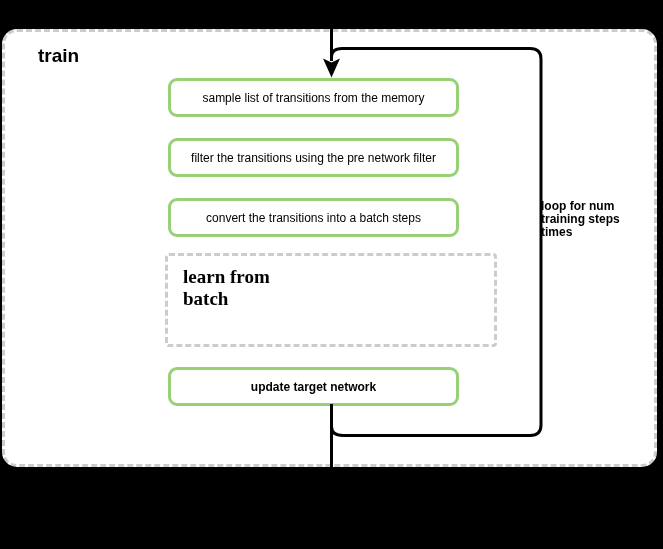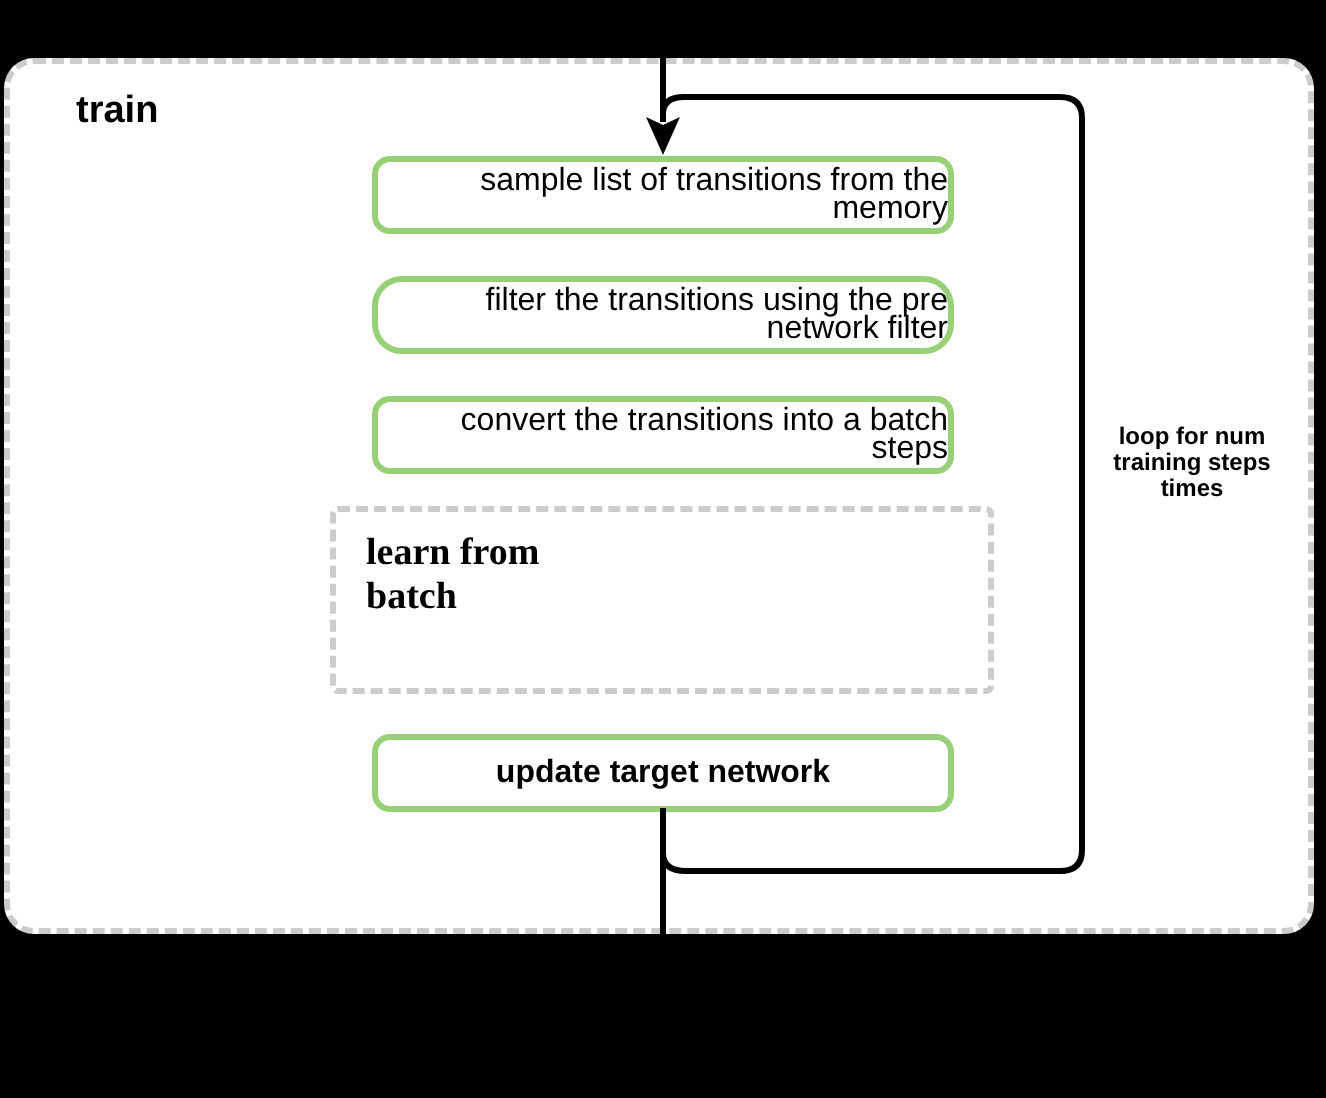--- a/index.html
+++ b/index.html
@@ -34,34 +34,34 @@
   .title {
     position: absolute;
     left: 38px; top: 46px;
     font-size: 19px;
     font-weight: bold;
     line-height: 20px;
   }
 
   .node {
     position: absolute;
-    left: 186px;
+    left: 168px;
     width: 291px; height: 39px;
     background: var(--node-fill);
     border: 3px solid var(--node-border);
     border-radius: 9px;
     display: flex;
     align-items: center;
     justify-content: center;
-    font-size: 16px;
+    font-size: 12px;
     text-align: right;
     line-height: 14px;
   }
   .node-1 { top: 78px; }
-  .node-2 { top: 138px; border-radius: 15px; }
+  .node-2 { top: 138px; }
   .node-3 { top: 198px; }
   .node-4 { top: 367px; font-weight: bold; }
 
   .subprocess {
     position: absolute;
     left: 165px; top: 253px;
     width: 332px; height: 94px;
     background: var(--container-fill);
     border: 3px dashed var(--dashed-border);
     border-radius: 4px;
@@ -71,27 +71,25 @@
     left: 15px; top: 10px;
     width: 135px;
     font-size: 19px;
     font-weight: bold;
     line-height: 22px;
     font-family: Liberation Serif, serif;
   }
 
   .loop-label {
     position: absolute;
-    left: 541px; top: 212px;
+    left: 541px; top: 200px;
     width: 90px;
     font-size: 12px;
     font-weight: bold;
     line-height: 13px;
-    text-align: center;
-    margin-left: 10px;
   }
 
   svg.linework {
     position: absolute;
     left: 0; top: 0;
     width: 663px; height: 549px;
     pointer-events: none;
   }
 </style>
 </head>

